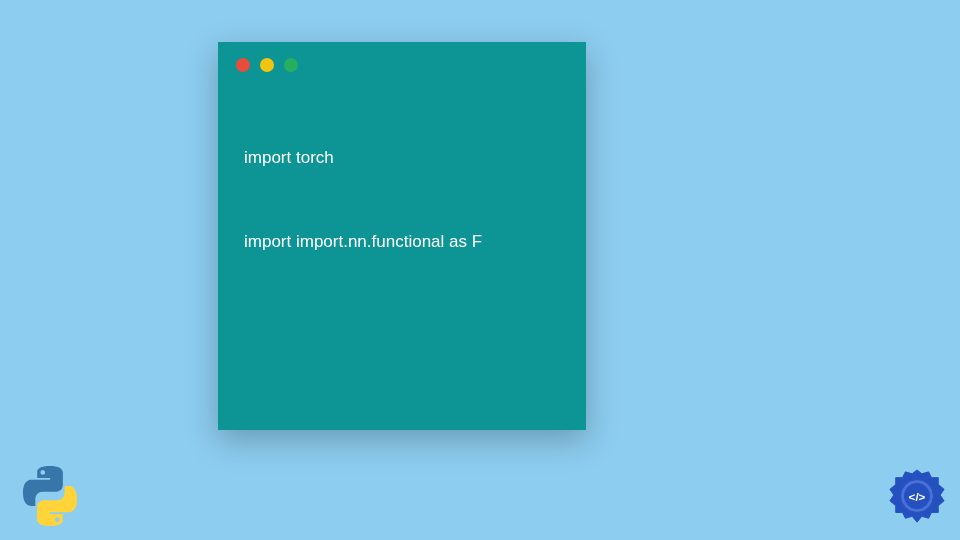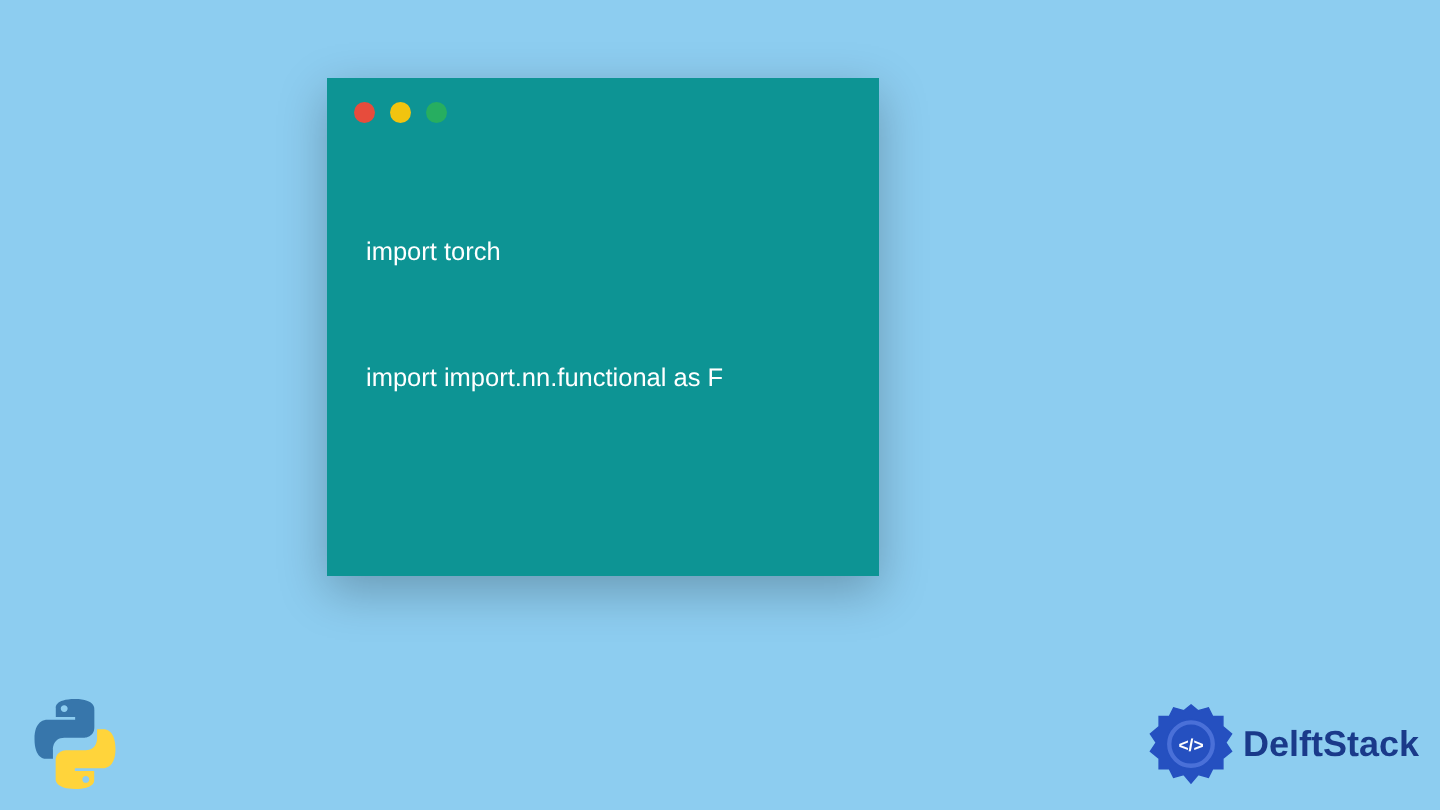--- a/index.html
+++ b/index.html
@@ -7,23 +7,23 @@
       width: 960px;
       height: 540px;
       background: #8dcdf0;
       font-family: -apple-system, BlinkMacSystemFont, "Segoe UI", Arial, sans-serif;
       position: relative;
       overflow: hidden;
     }
     .code-window {
       position: absolute;
       left: 218px;
-      top: 52px;
+      top: 42px;
       width: 368px;
-      height: 332px;
+      height: 388px;
       background: #0d9494;
       box-shadow: 0 10px 30px rgba(0,0,0,0.25);
     }
     .window-dots {
       display: flex;
       gap: 10px;
       padding: 16px 18px 10px 18px;
     }
     .dot {
       width: 14px;
@@ -98,14 +98,13 @@
   <div class="delft-icon">
     <svg viewBox="0 0 60 60" width="58" height="58">
       <g fill="#2550c0" stroke="#2550c0">
         <path d="M30 2 L35 6 L42 4 L45 10 L52 10 L52 17 L58 22 L54 28 L58 34 L52 39 L52 46 L45 46 L42 52 L35 50 L30 56 L25 50 L18 52 L15 46 L8 46 L8 39 L2 34 L6 28 L2 22 L8 17 L8 10 L15 10 L18 4 L25 6 Z" fill="#2550c0"></path>
         <circle cx="30" cy="29" r="17" fill="#4a70d8"></circle>
         <circle cx="30" cy="29" r="13" fill="#2550c0"></circle>
       </g>
       <text x="30" y="34" font-size="12" fill="#ffffff" text-anchor="middle" font-weight="bold">&lt;/&gt;</text>
     </svg>
   </div>
-  <span class="delft-text">DelftStack</span>
 </div>
 
 </body></html>

